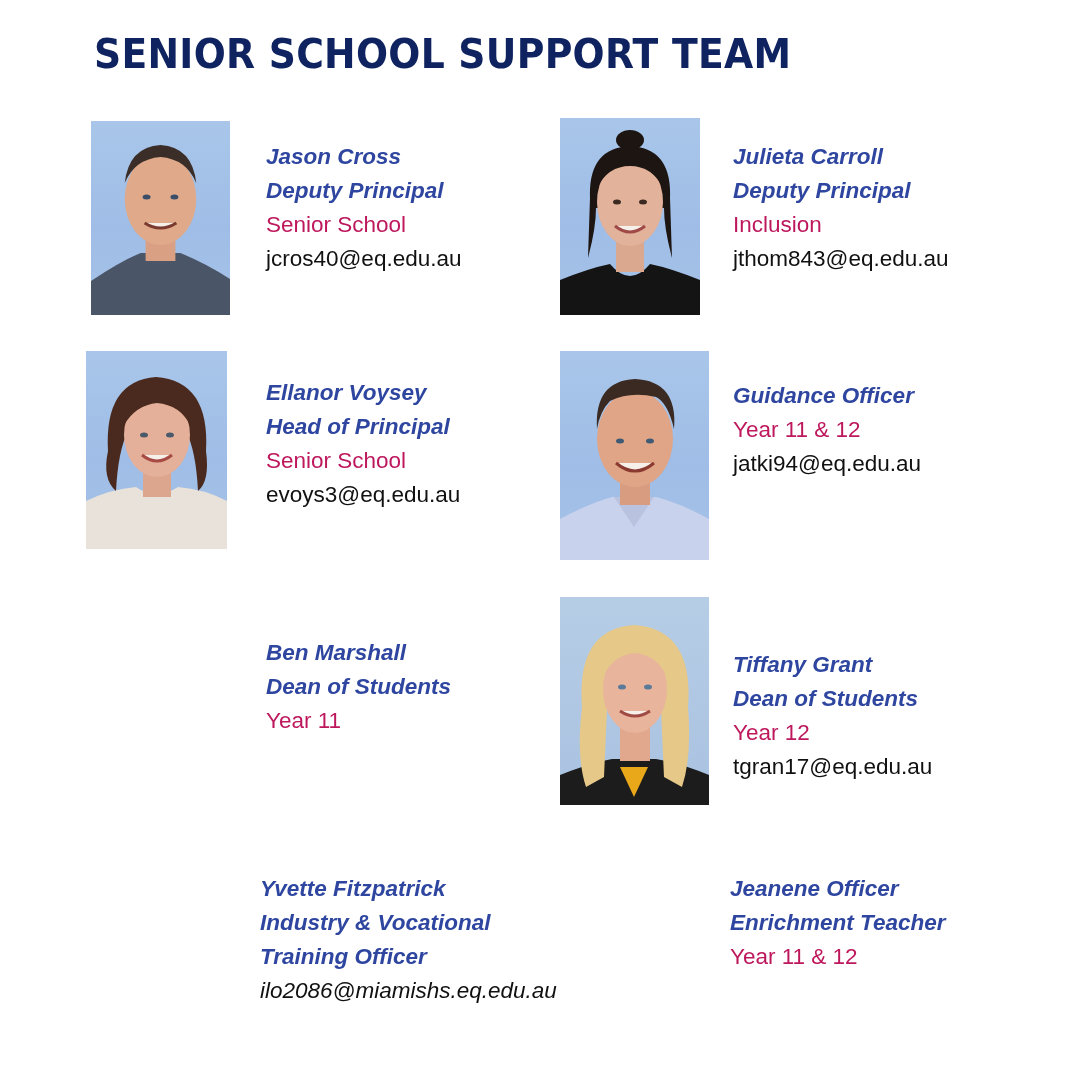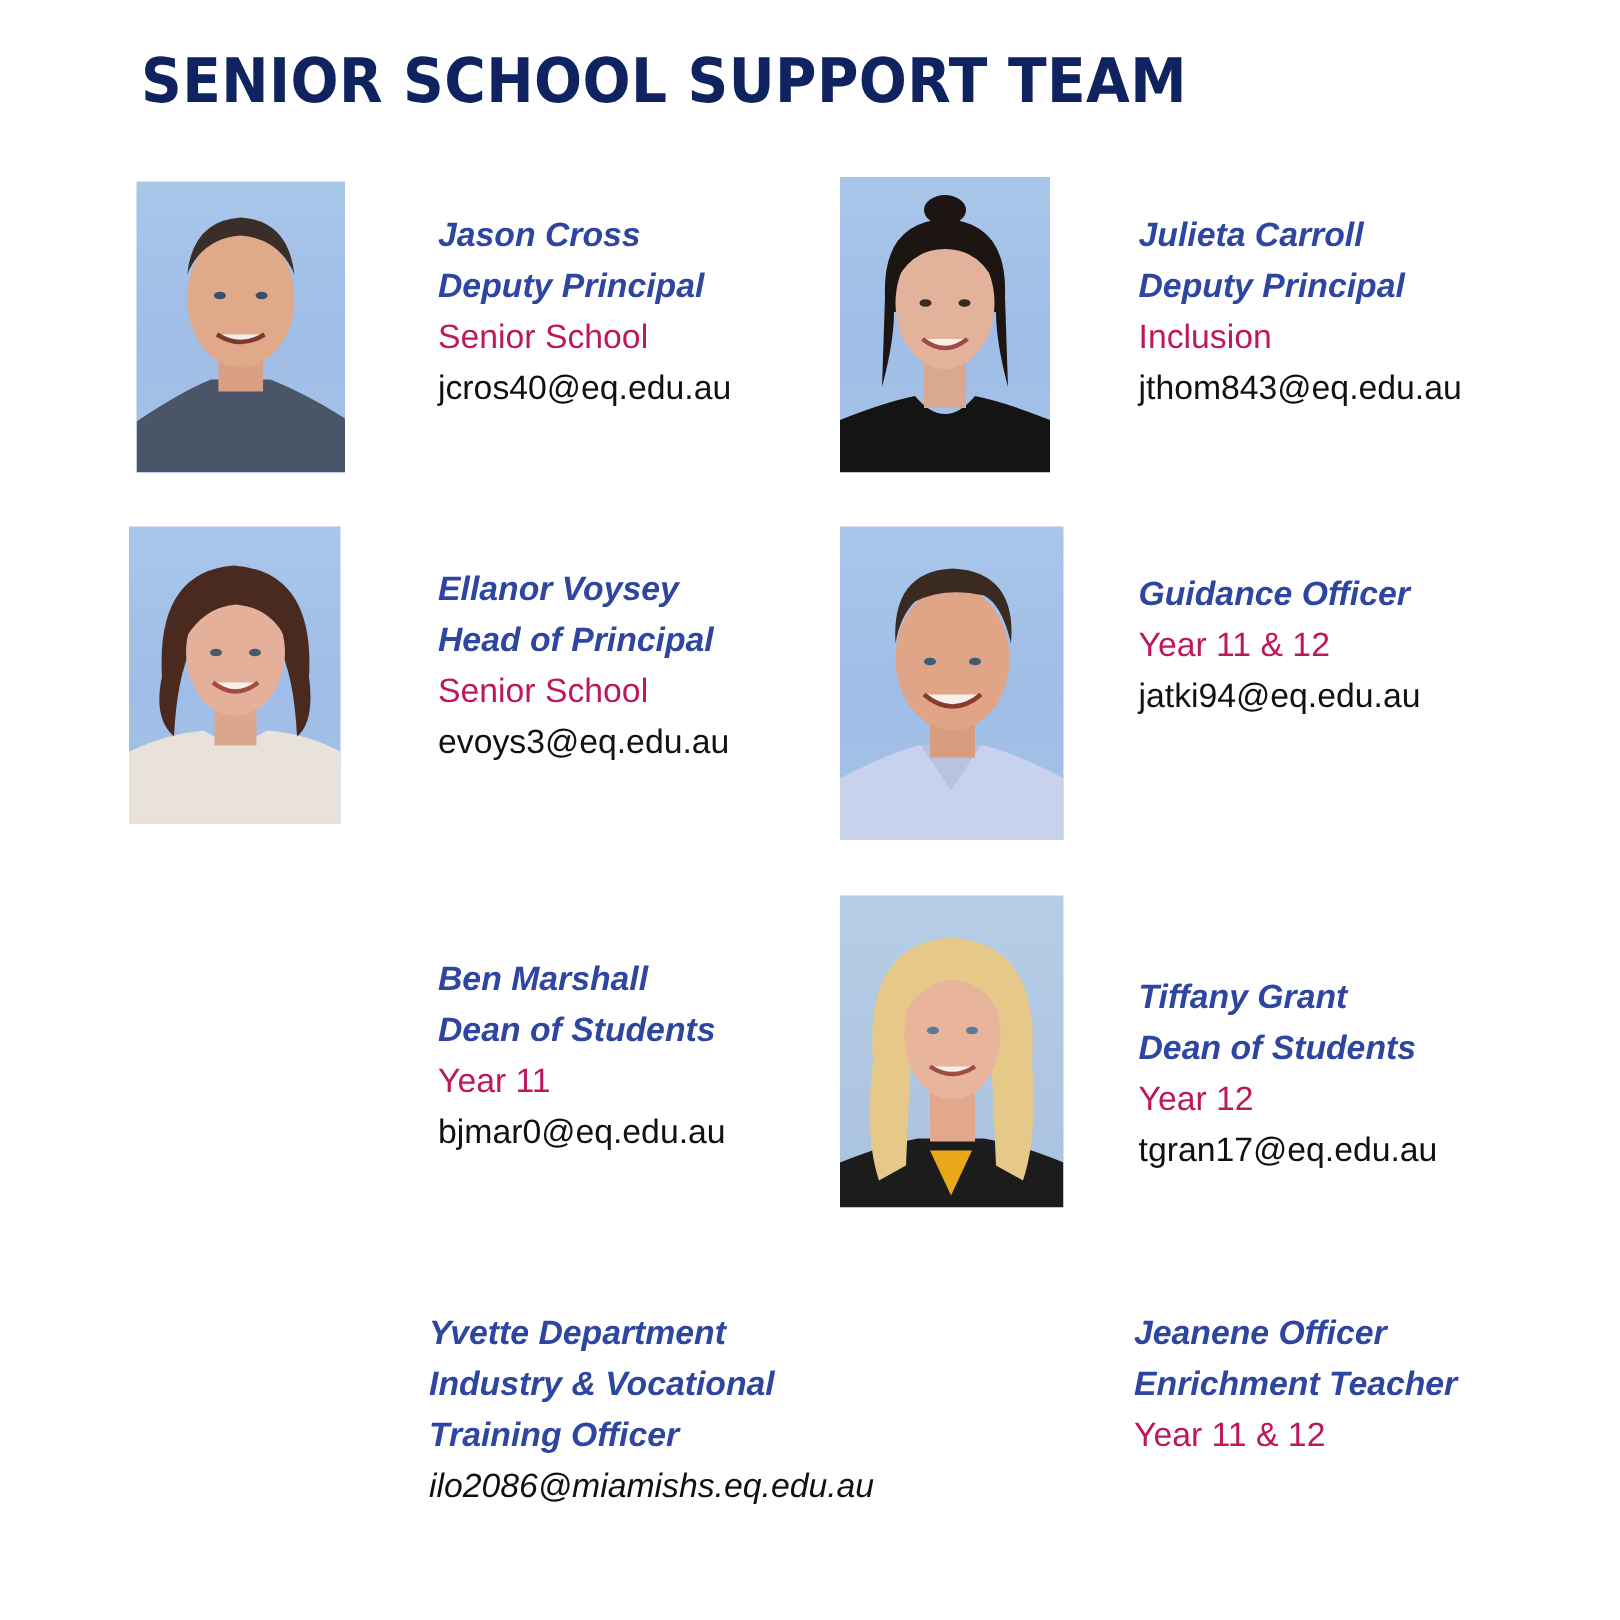--- a/index.html
+++ b/index.html
@@ -14,21 +14,21 @@
     letter-spacing: 0.3px; white-space: nowrap;
     font-family: "DejaVu Sans", sans-serif;
     transform: scaleX(0.92); transform-origin: left center;
   }
   .photo {
     position: absolute; overflow: hidden;
     background: linear-gradient(180deg, #a9c6ea 0%, #9fbde6 55%, #a6c2e8 100%);
   }
   .photo svg { width: 100%; height: 100%; display: block; }
   .info { position: absolute; white-space: nowrap; }
-  .info .line { height: 34px; line-height: 34px; font-size: 22.5px; margin-left: 26px; }
+  .info .line { height: 34px; line-height: 34px; font-size: 22.5px; }
   .info .name, .info .role {
     color: #2e46a0; font-style: italic; font-weight: 700;
   }
   .info .sub { color: #be185d; }
   .info .email { color: #111111; }
   .info .email.italic { font-style: italic; }
 </style>
 </head>
 <body>
 
@@ -106,21 +106,20 @@
 <div class="info" style="left:733px;top:379px;">
   <div class="line role">Guidance Officer</div>
   <div class="line sub">Year 11 &amp; 12</div>
   <div class="line email">jatki94@eq.edu.au</div>
 </div>
 
 <div class="info" style="left:266px;top:636px;">
   <div class="line name">Ben Marshall</div>
   <div class="line role">Dean of Students</div>
   <div class="line sub">Year 11</div>
-  <div class="line email">bjmar0@eq.edu.au</div>
 </div>
 
 <div class="photo" style="left:560px;top:597px;width:149px;height:208px;background:linear-gradient(180deg,#b6cde6 0%,#a9c2e0 100%);">
   <svg viewBox="0 0 149 208" preserveAspectRatio="none">
     <path d="M0 208 L0 178 Q30 166 52 162 L96 162 Q120 166 149 178 L149 208 Z" fill="#1c1c1c"></path>
     <path d="M60 170 L74 200 L88 170 Z" fill="#e8a81a"></path>
     <path d="M22 110 Q16 32 74 28 Q134 32 128 110 Q132 160 122 190 L104 180 L100 90 L48 90 L44 180 L26 190 Q16 160 22 110 Z" fill="#e6c888"></path>
     <rect x="60" y="128" width="30" height="36" fill="#e2a88e"></rect>
     <ellipse cx="75" cy="92" rx="32" ry="44" fill="#e8b49c"></ellipse>
     <path d="M42 82 Q46 46 75 42 Q104 46 108 82 Q98 58 75 56 Q52 58 42 82 Z" fill="#e6c888"></path>
@@ -130,21 +129,21 @@
   </svg>
 </div>
 <div class="info" style="left:733px;top:648px;">
   <div class="line name">Tiffany Grant</div>
   <div class="line role">Dean of Students</div>
   <div class="line sub">Year 12</div>
   <div class="line email">tgran17@eq.edu.au</div>
 </div>
 
 <div class="info" style="left:260px;top:872px;">
-  <div class="line name">Yvette Department</div>
+  <div class="line name">Yvette Fitzpatrick</div>
   <div class="line role">Industry &amp; Vocational</div>
   <div class="line role">Training Officer</div>
   <div class="line email italic">ilo2086@miamishs.eq.edu.au</div>
 </div>
 
 <div class="info" style="left:730px;top:872px;">
   <div class="line name">Jeanene Officer</div>
   <div class="line role">Enrichment Teacher</div>
   <div class="line sub">Year 11 &amp; 12</div>
 </div>

